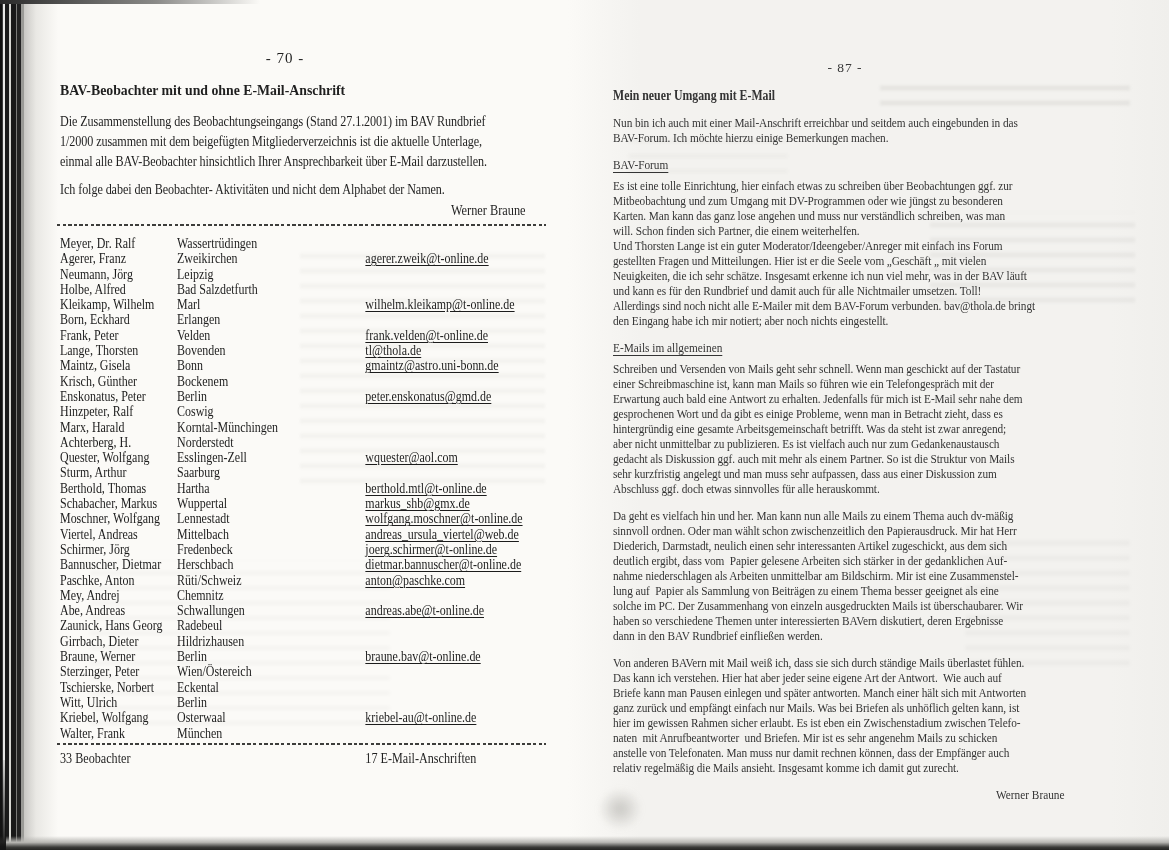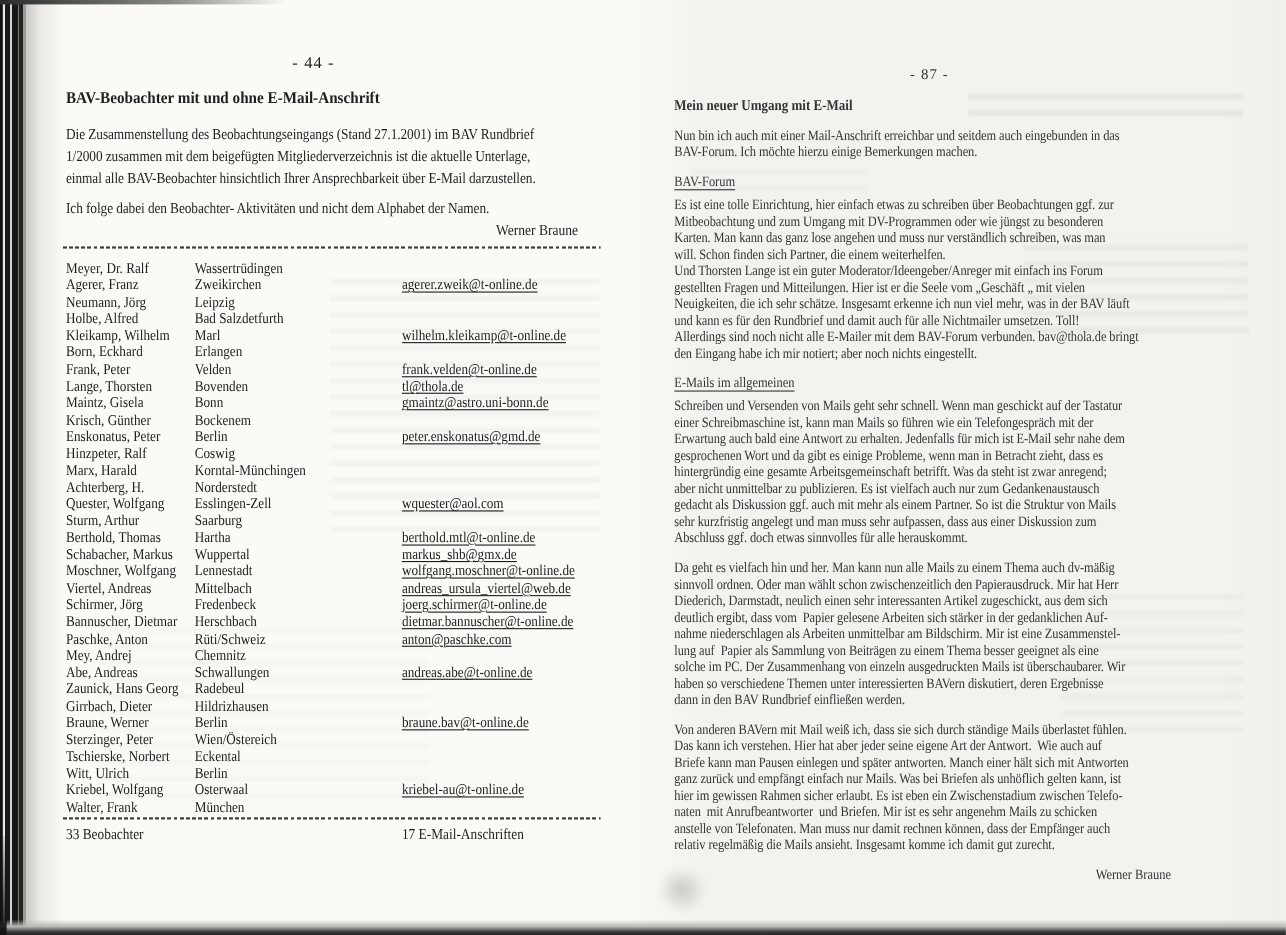--- a/index.html
+++ b/index.html
@@ -94,21 +94,21 @@
   <div class="edge-left-fade"></div>
   <div class="edge-top"></div>
   <div class="bleed b1"></div>
   <div class="bleed b2"></div>
   <div class="bleed b3"></div>
   <div class="bleed b4"></div>
   <div class="bleed b5"></div>
   <div class="bleed b6"></div>
 
   <div class="page page-left">
-    <div class="pl-pageno">-  44  -</div>
+    <div class="pl-pageno">-  70  -</div>
     <div class="pl-title">BAV-Beobachter mit und ohne E-Mail-Anschrift</div>
     <div class="pl-body pl-intro">Die Zusammenstellung des Beobachtungseingangs (Stand 27.1.2001) im BAV Rundbrief
 1/2000 zusammen mit dem beigefügten Mitgliederverzeichnis ist die aktuelle Unterlage,
 einmal alle BAV-Beobachter hinsichtlich Ihrer Ansprechbarkeit über E-Mail darzustellen.</div>
     <div class="pl-body pl-note">Ich folge dabei den Beobachter- Aktivitäten und nicht dem Alphabet der Namen.</div>
     <div class="pl-sig">Werner Braune</div>
     <div class="dashline dash1"></div>
     <div class="obs-table">
         <div class="obs-row">
           <span class="c-name">Meyer, Dr. Ralf</span>

